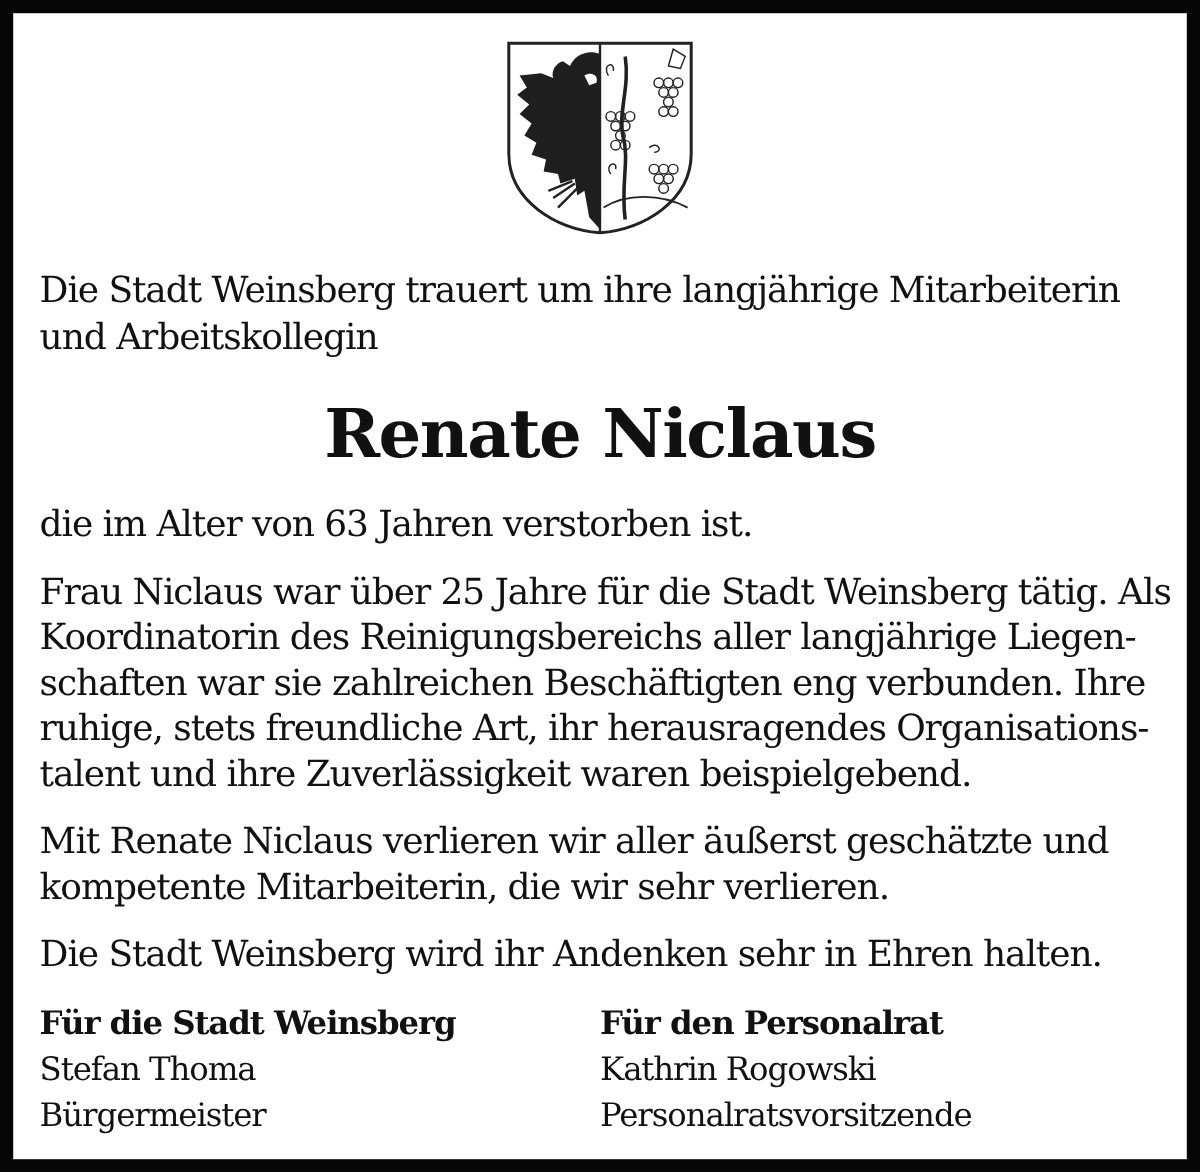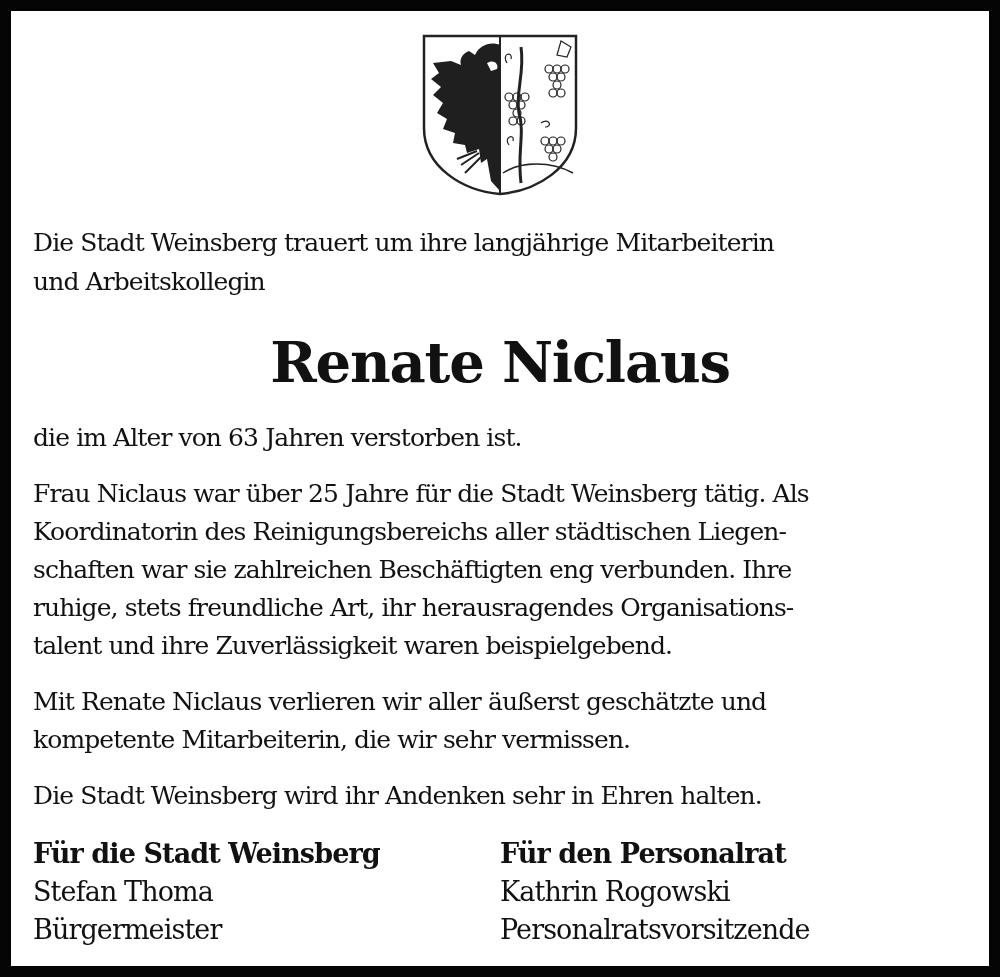--- a/index.html
+++ b/index.html
@@ -10,21 +10,21 @@
       box-sizing: border-box;
       border: 11px solid #050505;
       background: #ffffff;
     }
     .serif { font-family: "DejaVu Serif", "Liberation Serif", serif; color: #111; }
     .crest {
       position: absolute; left: 421px; top: 33px; width: 158px; height: 163px;
     }
     .line {
       position: absolute; left: 33px; white-space: nowrap;
-      font-size: 25px; letter-spacing: -0.9px; line-height: 32px;
+      font-size: 30px; letter-spacing: -0.9px; line-height: 32px;
     }
     .name {
       position: absolute; left: 0; width: 1000px; top: 327px;
       text-align: center; font-weight: bold; font-size: 56px; letter-spacing: -1.2px;
       line-height: 70px;
     }
     .sig { position: absolute; white-space: nowrap; font-size: 27px; letter-spacing: -0.9px; line-height: 32px; }
     .bold { font-weight: bold; text-align: center; }
   </style>
 </head>
@@ -71,27 +71,27 @@
 </svg>
 
 <div class="serif line" style="top:227px">Die Stadt Weinsberg trauert um ihre langjährige Mitarbeiterin</div>
 <div class="serif line" style="top:266px">und Arbeitskollegin</div>
 
 <div class="serif name">Renate Niclaus</div>
 
 <div class="serif line" style="top:422px">die im Alter von 63 Jahren verstorben ist.</div>
 
 <div class="serif line" style="top:478px">Frau Niclaus war über 25 Jahre für die Stadt Weinsberg tätig. Als</div>
-<div class="serif line" style="top:516px">Koordinatorin des Reinigungsbereichs aller städtischen Liegen-</div>
+<div class="serif line" style="top:516px">Koordinatorin des Reinigungsbereichs aller langjährige Liegen-</div>
 <div class="serif line" style="top:554px">schaften war sie zahlreichen Beschäftigten eng verbunden. Ihre</div>
 <div class="serif line" style="top:592px">ruhige, stets freundliche Art, ihr herausragendes Organisations-</div>
 <div class="serif line" style="top:630px">talent und ihre Zuverlässigkeit waren beispielgebend.</div>
 
 <div class="serif line" style="top:686px">Mit Renate Niclaus verlieren wir aller äußerst geschätzte und</div>
-<div class="serif line" style="top:724px">kompetente Mitarbeiterin, die wir sehr vermissen.</div>
+<div class="serif line" style="top:724px">kompetente Mitarbeiterin, die wir sehr verlieren.</div>
 
 <div class="serif line" style="top:780px">Die Stadt Weinsberg wird ihr Andenken sehr in Ehren halten.</div>
 
 <div class="serif sig bold" style="left:33px; top:838px">Für die Stadt Weinsberg</div>
 <div class="serif sig" style="left:33px; top:876px">Stefan Thoma</div>
 <div class="serif sig" style="left:33px; top:914px">Bürgermeister</div>
 
 <div class="serif sig bold" style="left:500px; top:838px">Für den Personalrat</div>
 <div class="serif sig" style="left:500px; top:876px">Kathrin Rogowski</div>
 <div class="serif sig" style="left:500px; top:914px">Personalratsvorsitzende</div>

